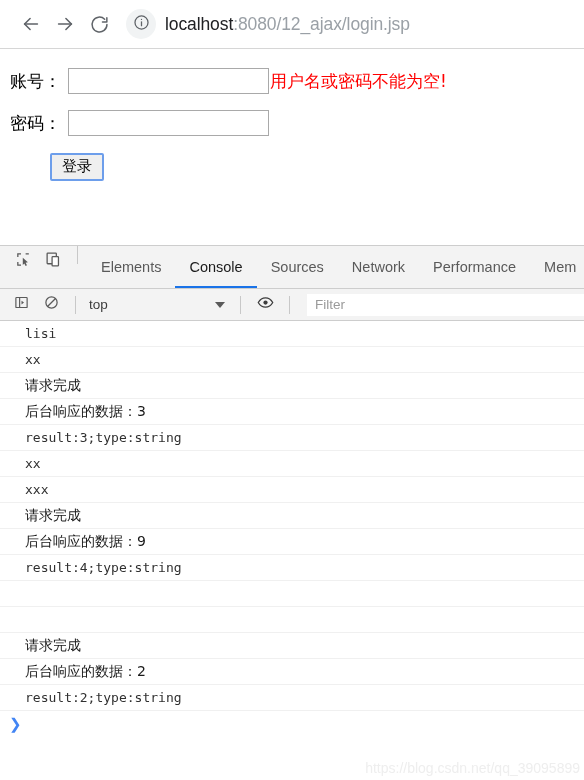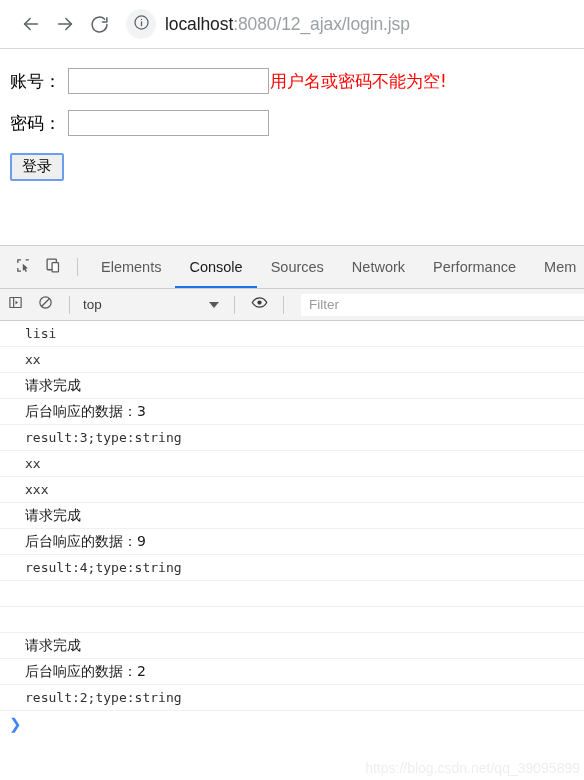--- a/index.html
+++ b/index.html
@@ -73,21 +73,21 @@
     background: #ffffff;
     padding: 0;
   }
   .form-row {
     display: flex;
     align-items: center;
     padding-left: 10px;
   }
   .row-account { padding-top: 19px; }
   .row-password { padding-top: 16px; }
-  .row-submit   { padding-top: 17px; }
+  .row-submit   { padding-top: 17px; margin-left: 40px; }
 
   .field-label {
     font-family: "DejaVu Sans", sans-serif;
     font-size: 17px;
     color: #000000;
     width: 58px;
     flex: 0 0 auto;
     line-height: 1;
   }
   .text-input {
@@ -129,21 +129,21 @@
     right: 0;
     bottom: 0;
     background: #ffffff;
     border-top: 1px solid #cdcdcd;
     display: flex;
     flex-direction: column;
   }
   .dt-tabbar {
     height: 43px;
     display: flex;
-    align-items: center;
+    align-items: flex-start;
     background: #f3f3f3;
     border-bottom: 1px solid #cdcdcd;
     padding-left: 8px;
     box-sizing: border-box;
     overflow: hidden;
     flex: 0 0 auto;
   }
   .dt-iconbtn {
     width: 30px;
     height: 30px;
@@ -174,20 +174,21 @@
     color: #1a1a1a;
     border-bottom: 2px solid #1a73e8;
   }
 
   .dt-filterbar {
     height: 32px;
     display: flex;
     align-items: center;
     background: #f3f3f3;
     border-bottom: 1px solid #cdcdcd;
+    padding-left: 6px;
     box-sizing: border-box;
     flex: 0 0 auto;
   }
   .ctx-select {
     display: flex;
     align-items: center;
     width: 140px;
     flex: 0 0 auto;
     justify-content: space-between;
     padding-right: 6px;

